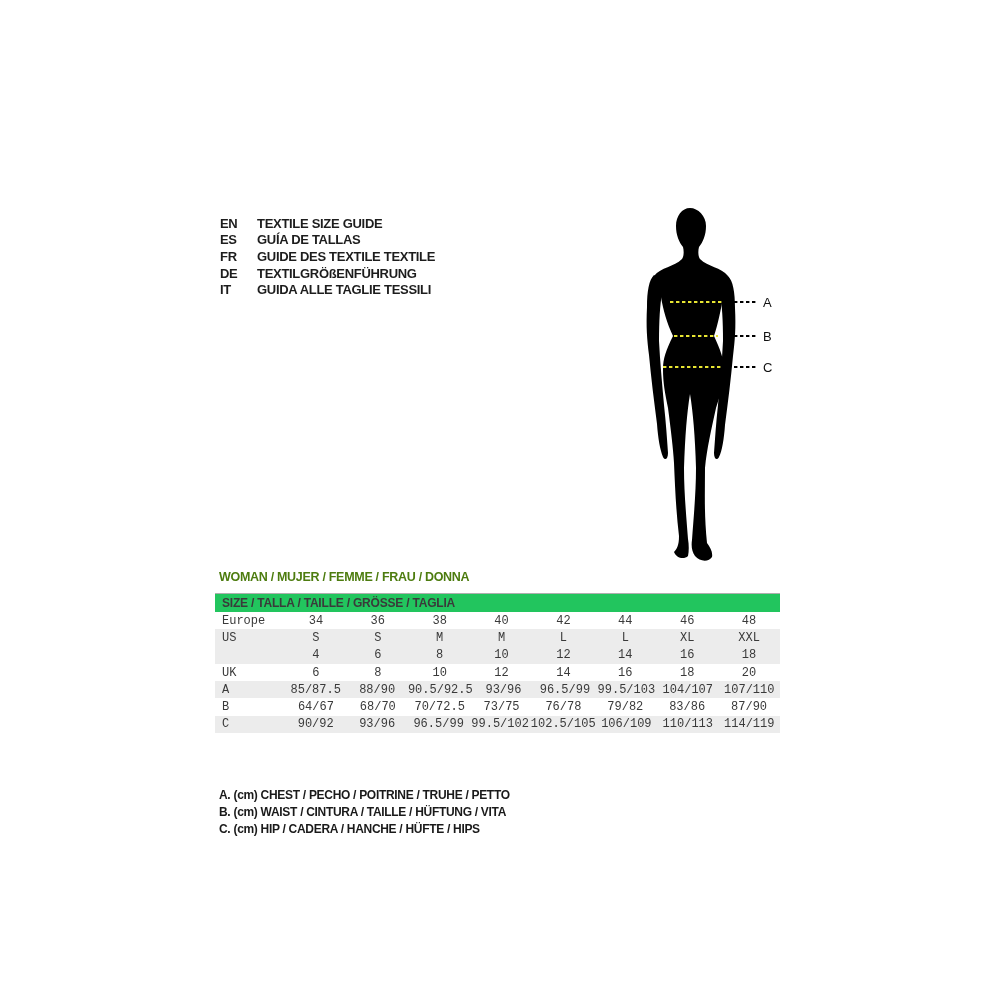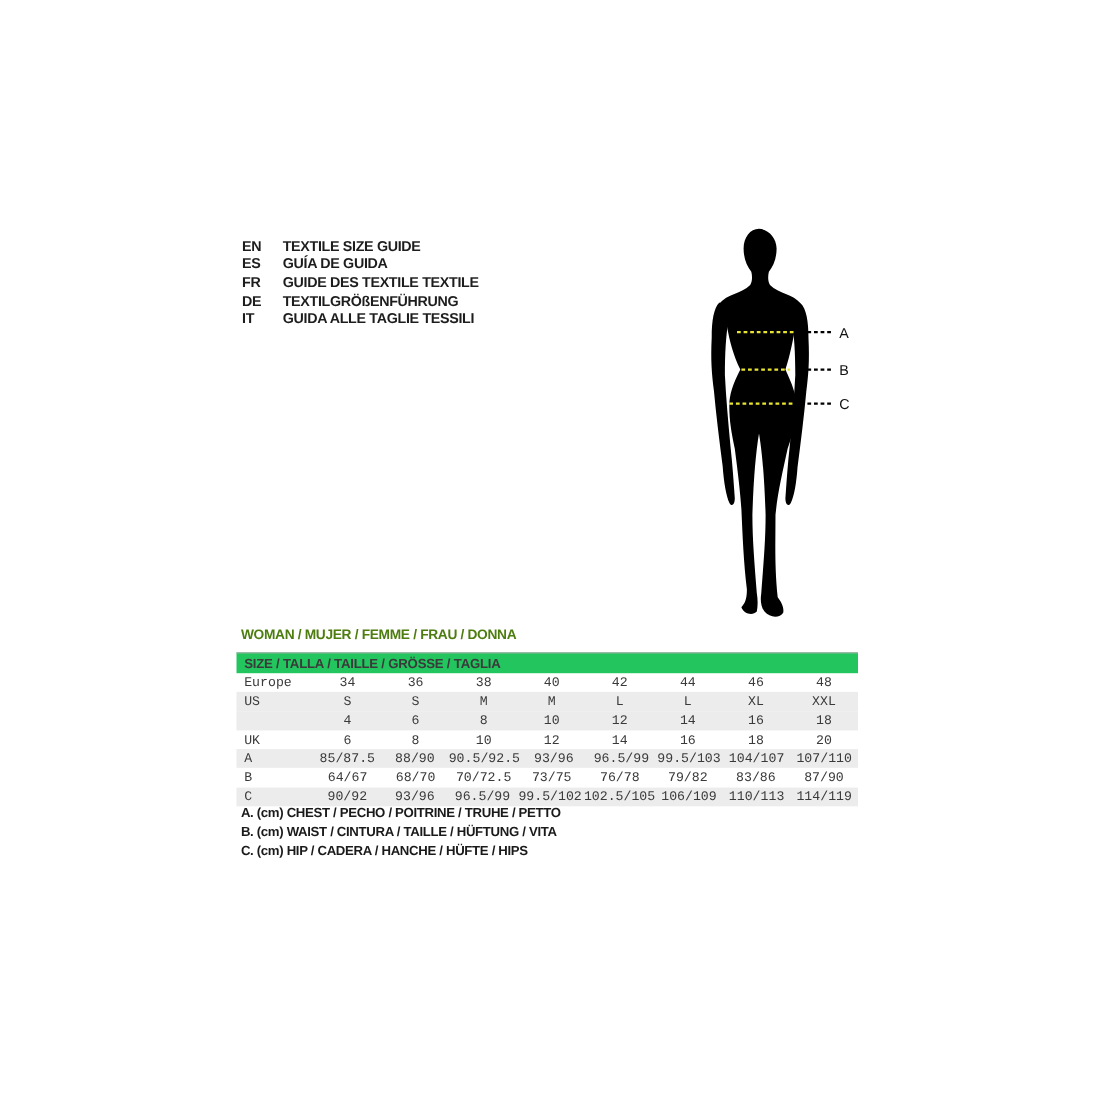--- a/index.html
+++ b/index.html
@@ -29,38 +29,38 @@
   .t-header{height:19px;line-height:19px;background:#22c55e;padding-left:7px;
     font-weight:700;letter-spacing:-0.2px;color:#3a3a3a;box-sizing:border-box;
     border-top:1px solid #aeaeae;}
   .t-body{display:block;}
   .t-row{display:flex;height:17.3px;align-items:center;font-family:Liberation Mono, monospace;}
   .t-row:nth-of-type(2),.t-row:nth-of-type(3),.t-row:nth-of-type(5),.t-row:nth-of-type(7){background:#ececec;}
   .t-label{width:70px;padding-left:7px;box-sizing:border-box;text-align:left;white-space:nowrap;}
   .t-cell{flex:1;text-align:center;white-space:nowrap;}
 
   
-  .notes{position:absolute;left:219px;top:732px;}
+  .notes{position:absolute;left:219px;top:788px;}
   .note-line{height:17.2px;font-size:12px;font-weight:700;letter-spacing:-0.3px;white-space:nowrap;color:#1a1a1a;}
 </style>
 </head>
 <body>
 
 <div class="canvas">
 
   <div class="lang-list">
 
       <div class="lang-row">
         <span class="lang-code">EN</span>
         <span class="lang-title">TEXTILE SIZE GUIDE</span>
       </div>
 
       <div class="lang-row">
         <span class="lang-code">ES</span>
-        <span class="lang-title">GUÍA DE GUIDA</span>
+        <span class="lang-title">GUÍA DE TALLAS</span>
       </div>
 
       <div class="lang-row">
         <span class="lang-code">FR</span>
         <span class="lang-title">GUIDE DES TEXTILE TEXTILE</span>
       </div>
 
       <div class="lang-row">
         <span class="lang-code">DE</span>
         <span class="lang-title">TEXTILGRÖßENFÜHRUNG</span>

